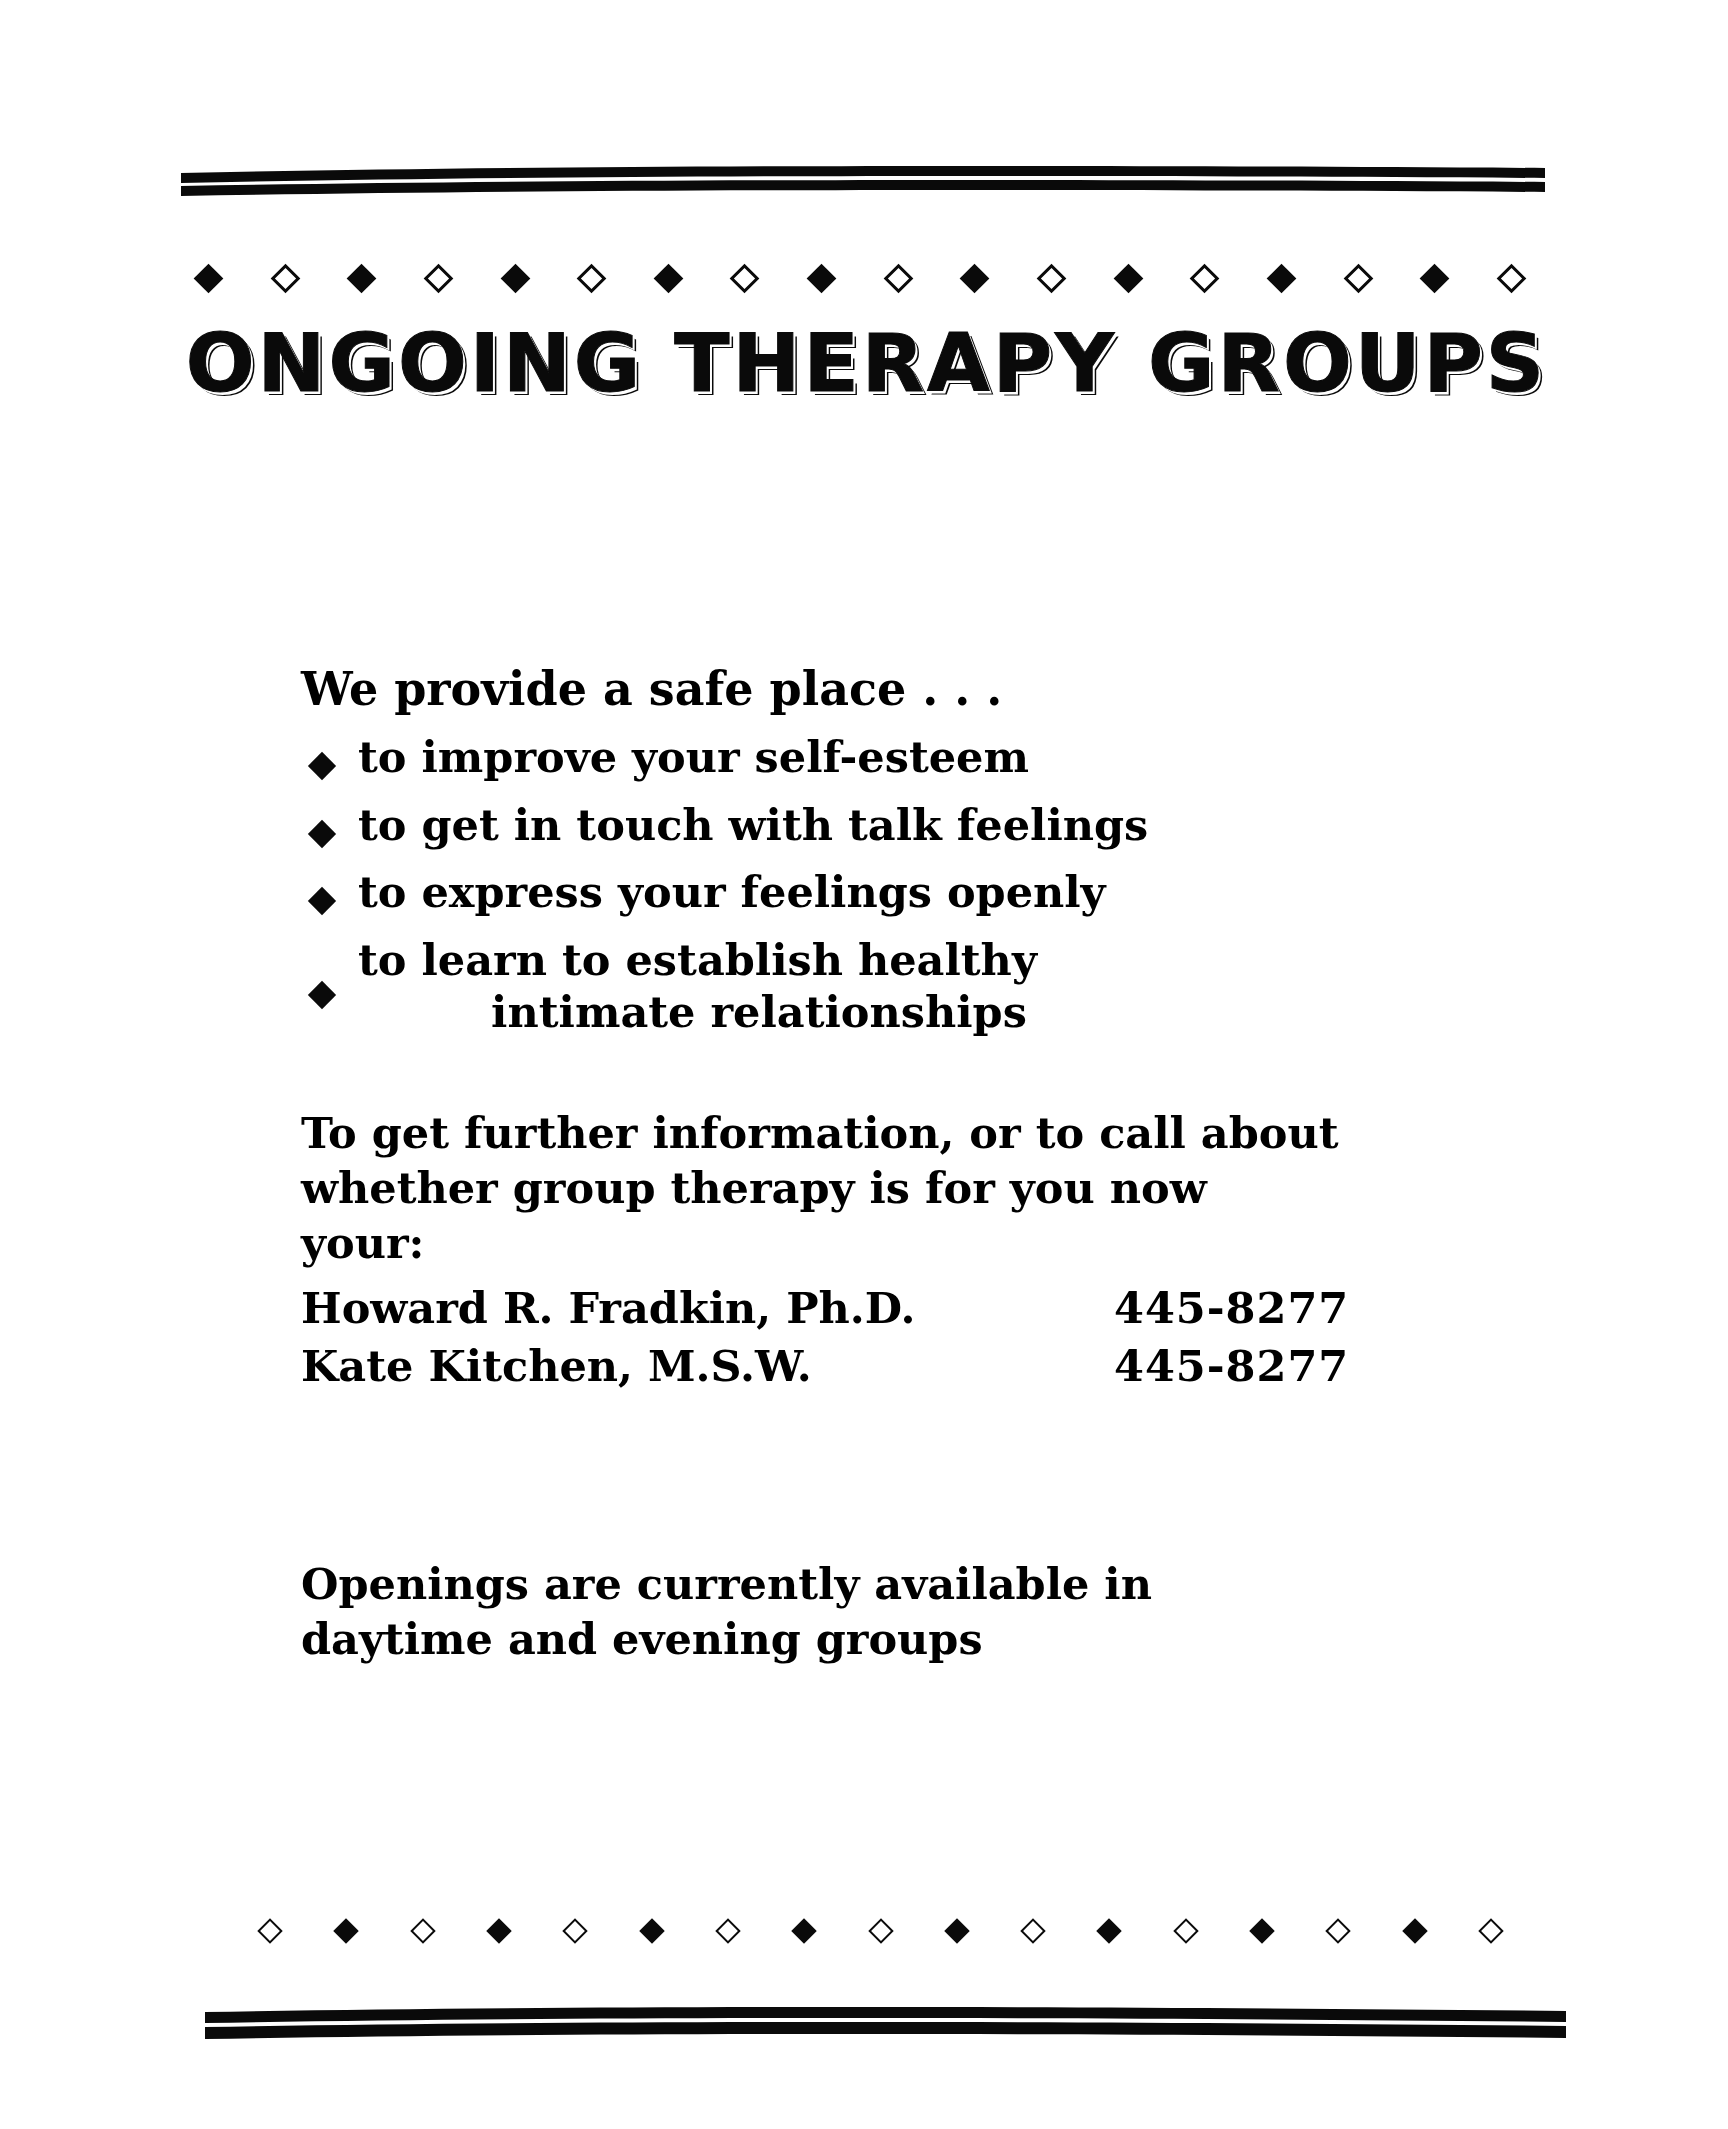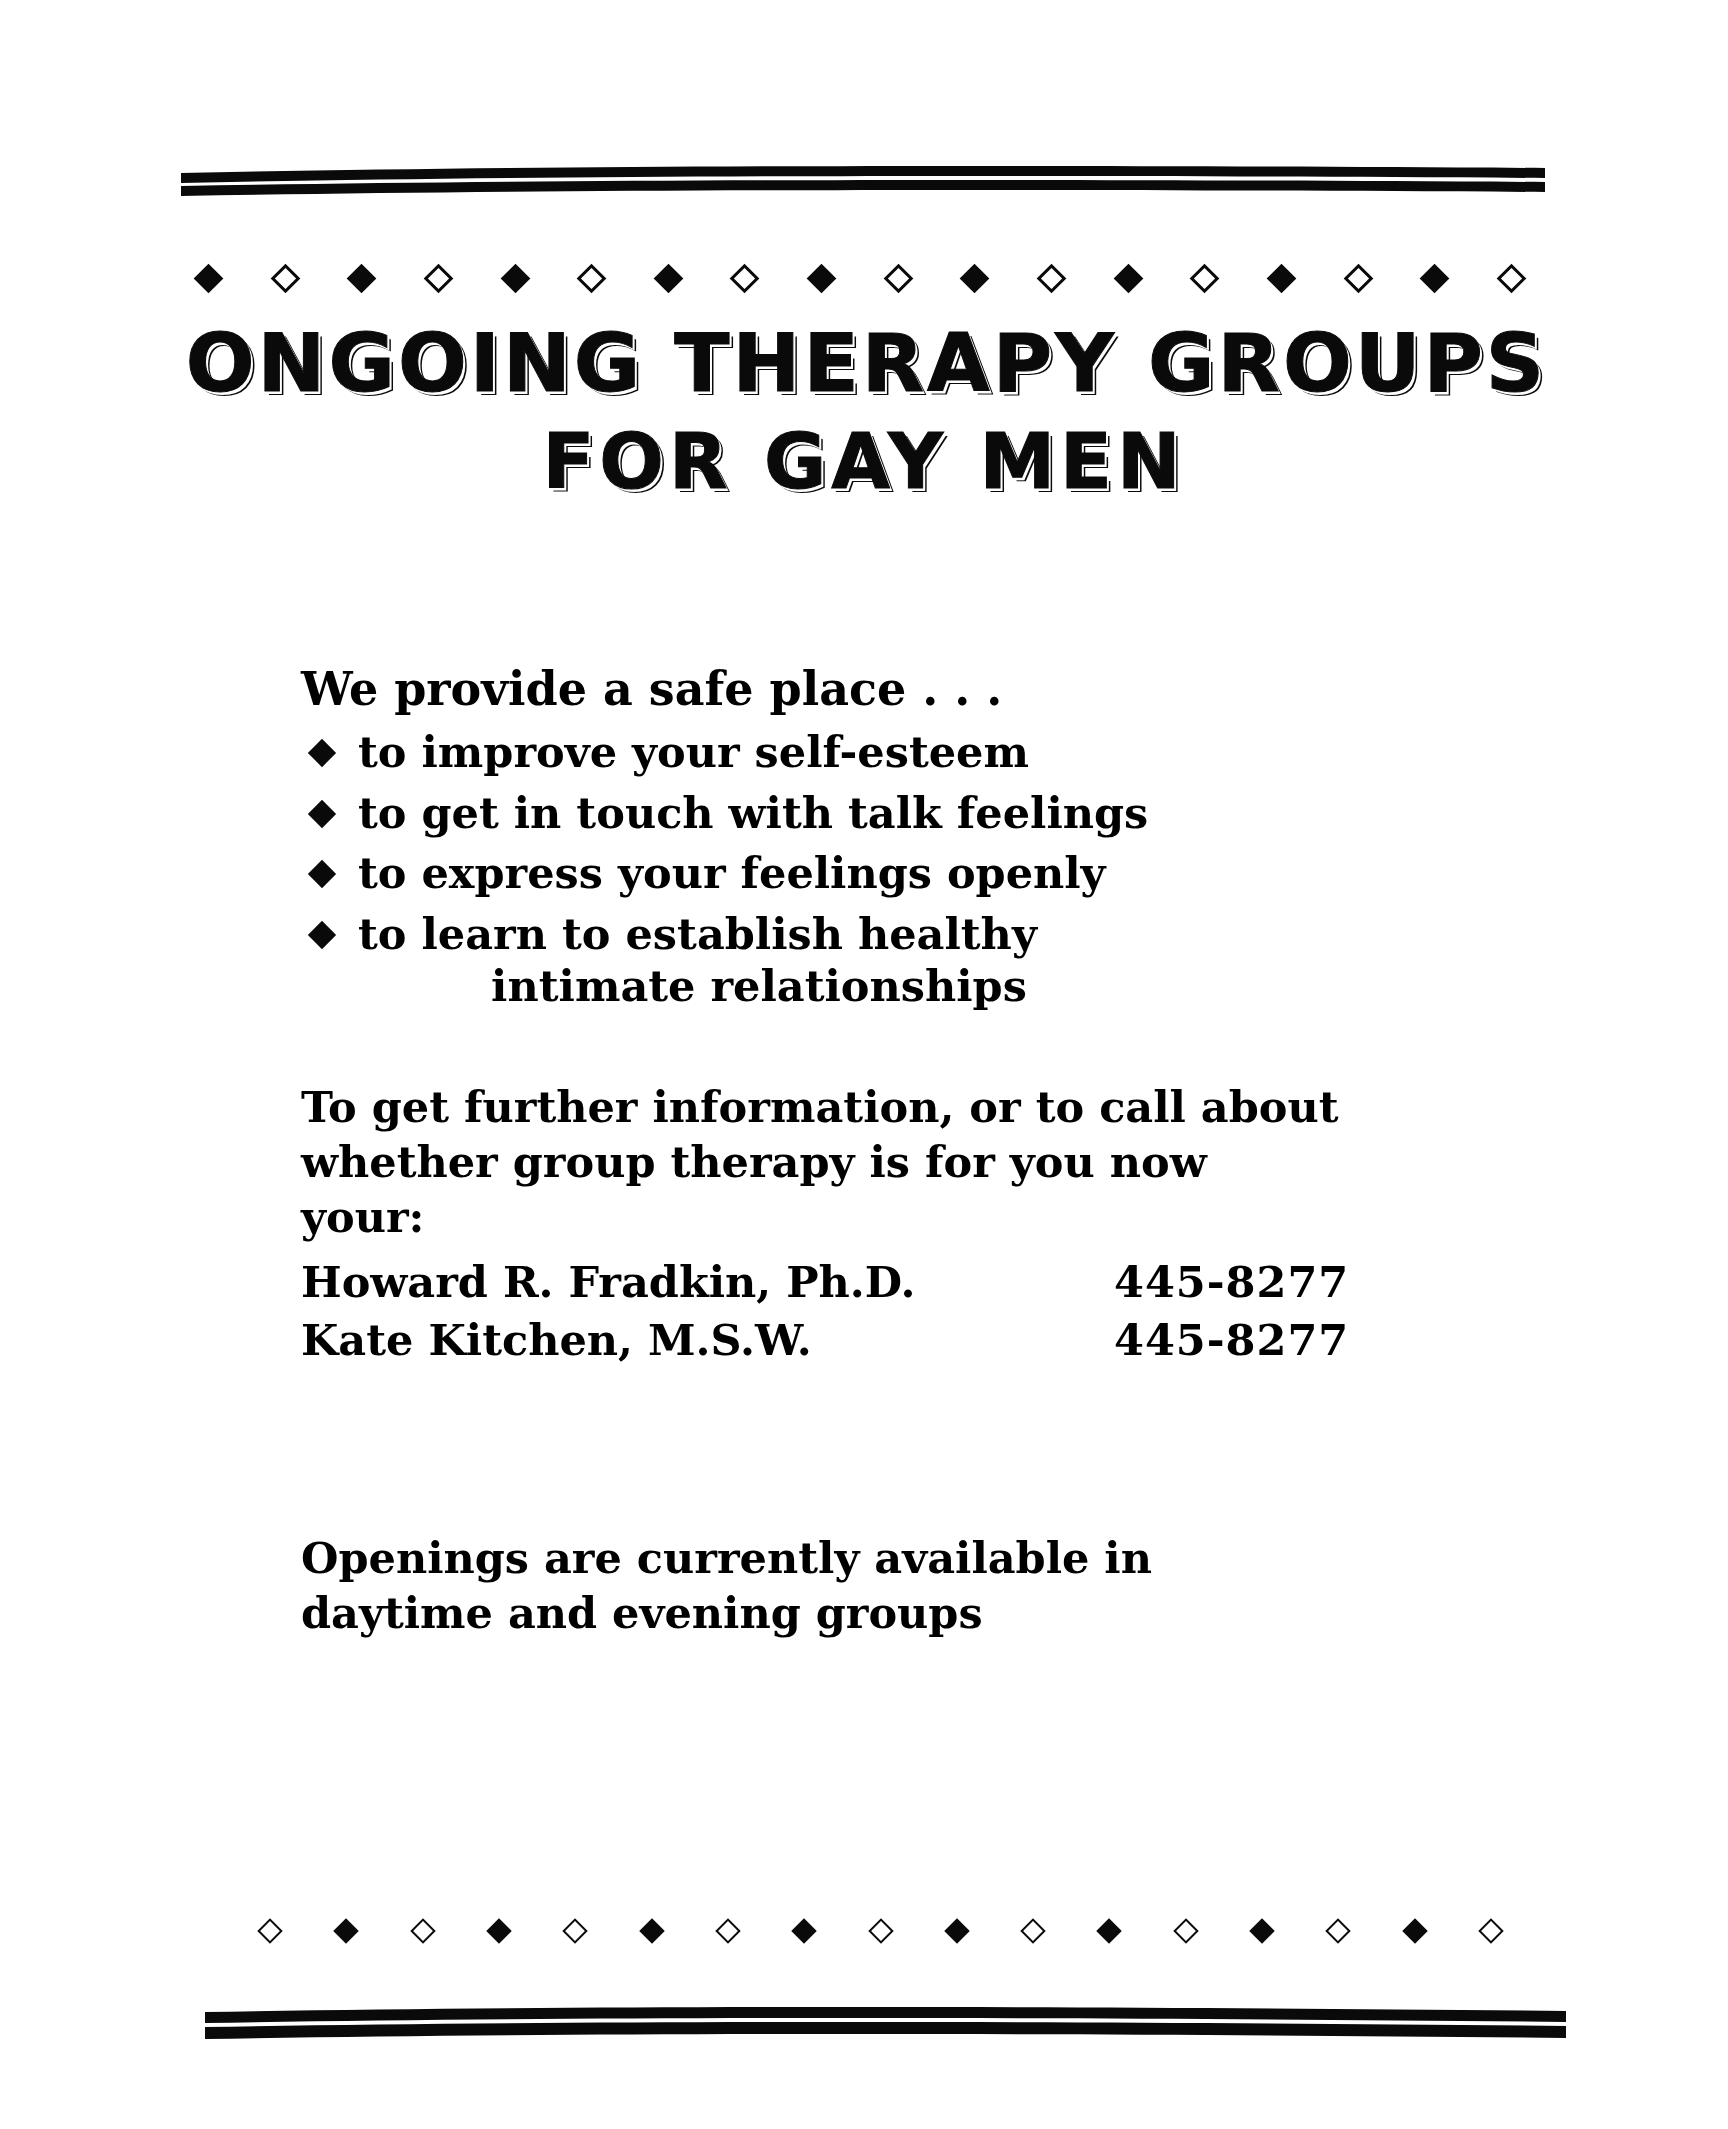--- a/index.html
+++ b/index.html
@@ -121,22 +121,22 @@
     margin: 0 0 11px 0;
     line-height: 1.18;
   }
   ul.benefits {
     list-style: none;
     margin: 0;
     padding: 0;
   }
   ul.benefits li {
     display: flex;
-    align-items: flex-start;
-    margin: 4px 0 9px 0;
+    align-items: center;
+    margin: 16px 0 9px 0;
   }
   .bullet-dia {
     flex: 0 0 auto;
     width: 20px;
     height: 20px;
     background: #0a0a0a;
     transform: rotate(45deg);
     margin: 16px 26px 0 11px;
   }
   .benefit-text {
@@ -216,21 +216,20 @@
     <span class="dia solid"></span>
     <span class="dia hollow"></span>
     <span class="dia solid"></span>
     <span class="dia hollow"></span>
     <span class="dia solid"></span>
     <span class="dia hollow"></span>
   </div>
 
   <div class="headline">
     <div class="headline-line l1">ONGOING THERAPY GROUPS</div>
-    <div class="headline-line l2">FOR GAY MEN</div>
   </div>
 
   <div class="body-block">
 
     <p class="lead">We provide a safe place . . .</p>
 
     <ul class="benefits">
       <li>
         <span class="bullet-dia"></span>
         <span class="benefit-text">to improve your self-esteem</span>

